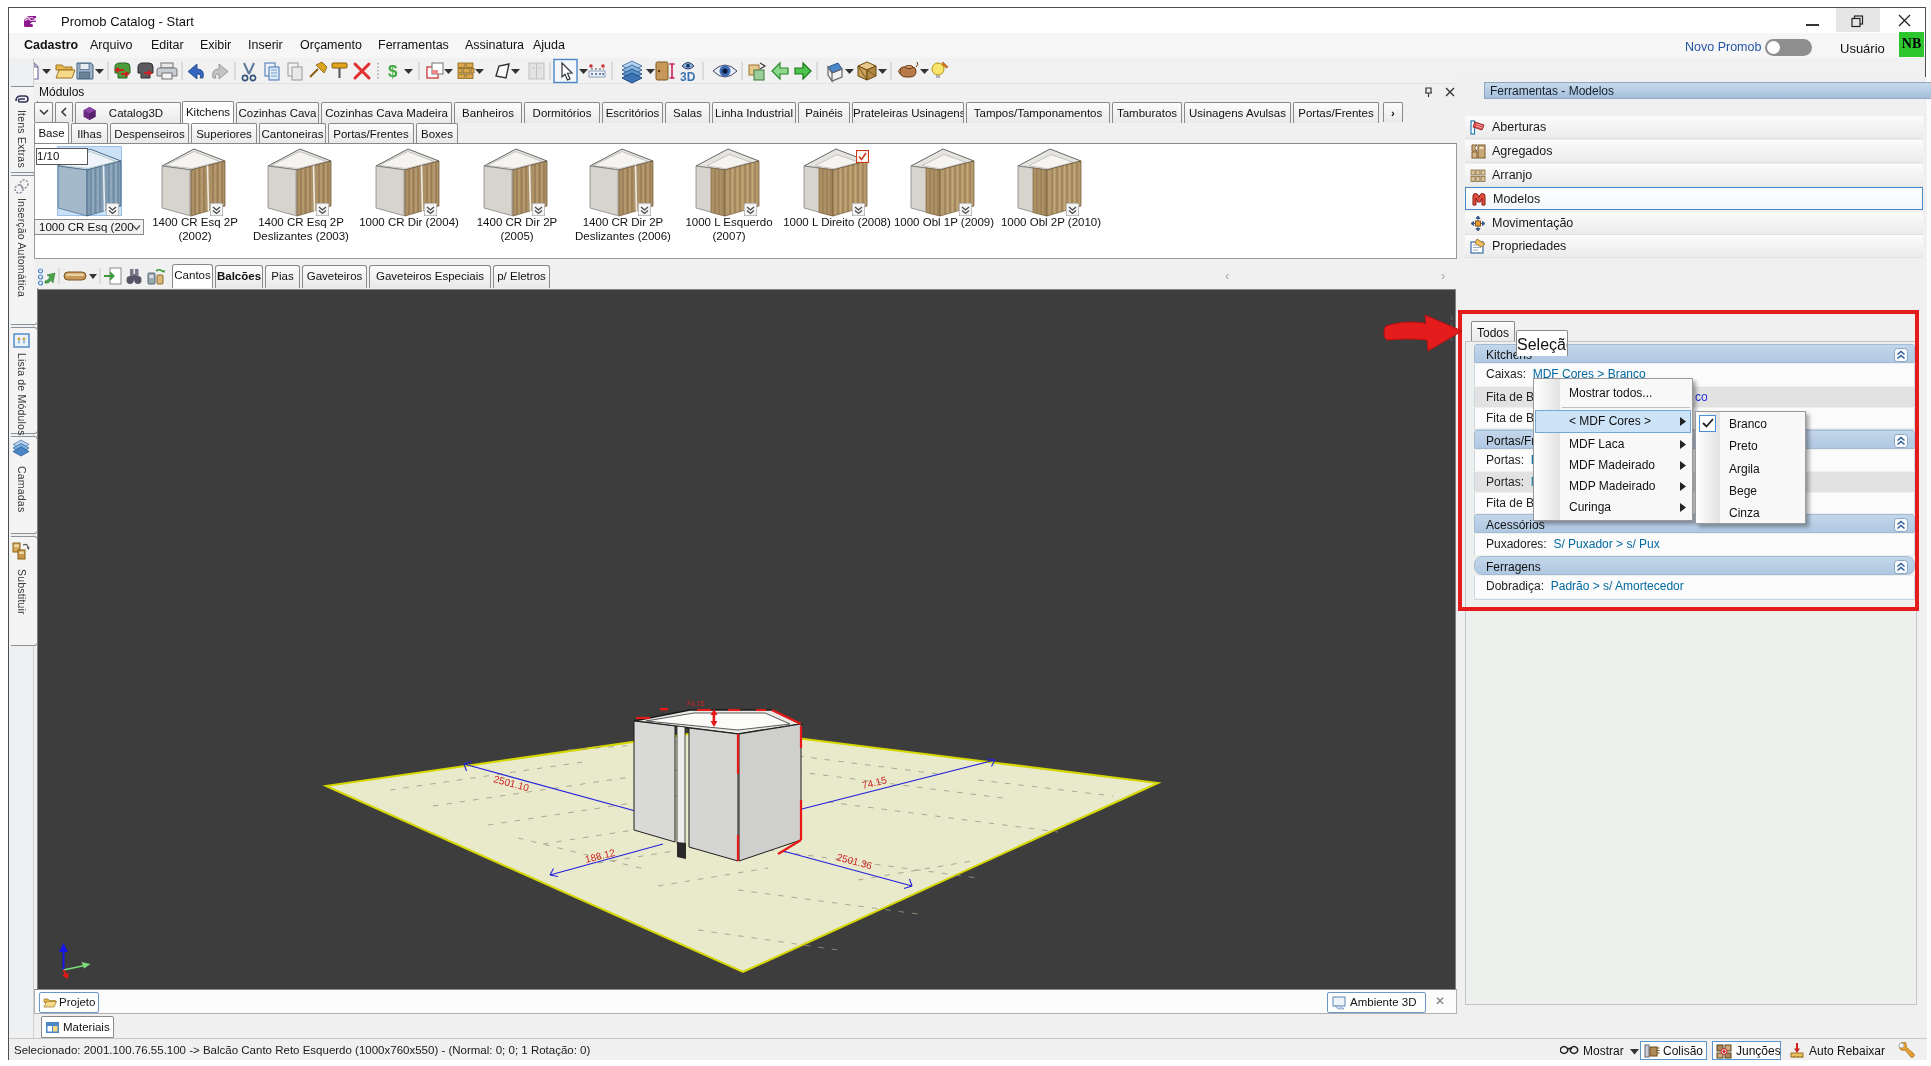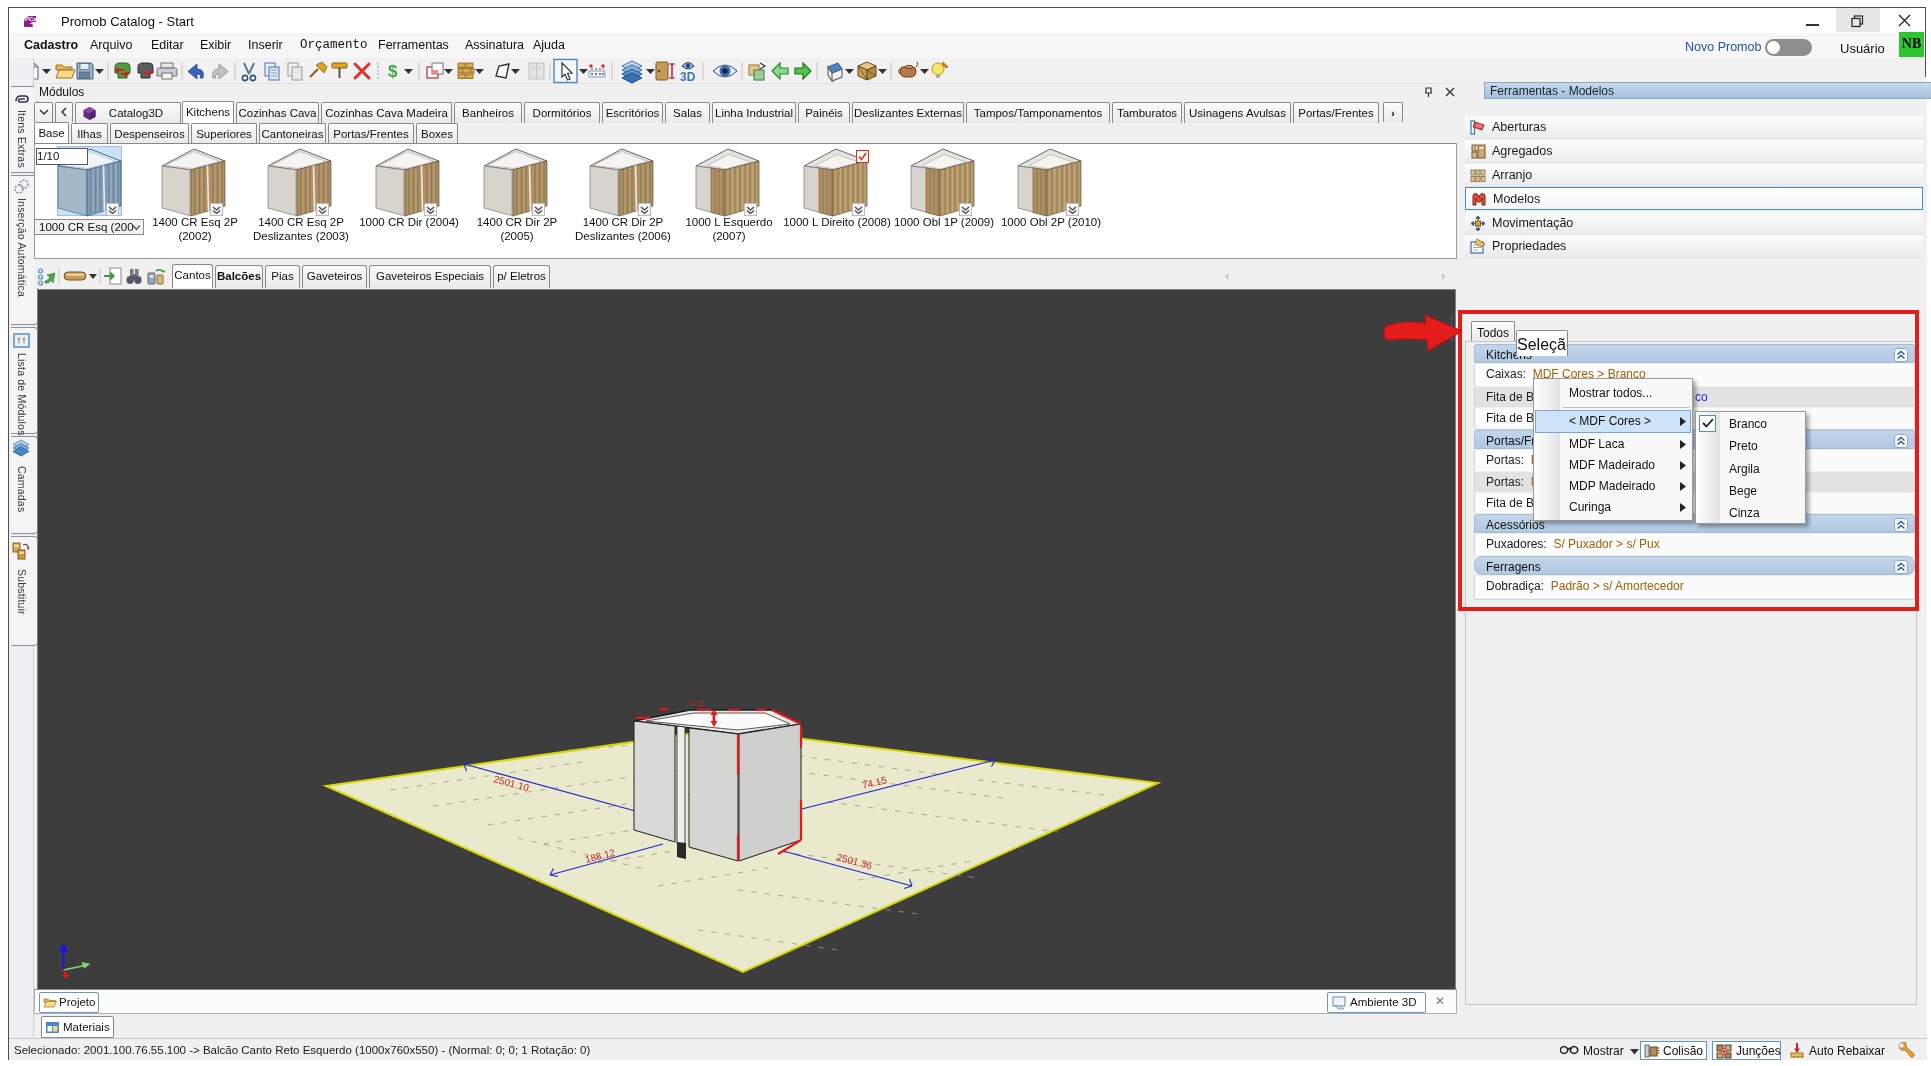--- a/index.html
+++ b/index.html
@@ -8,21 +8,21 @@
 .abs{position:absolute;}
 #win{position:absolute;left:8px;top:7px;width:1918px;height:1053px;border:1px solid #4e4e4e;background:#f0f0f0;}
 #titlebar{position:absolute;left:0;top:0;width:100%;height:25px;background:#ffffff;}
 #menurow{position:absolute;left:0;top:25px;width:100%;height:25px;background:#f6f6f6;}
 .mi{position:absolute;top:5px;font-size:12.5px;color:#111;}
 #toolbar{position:absolute;left:0;top:50px;width:100%;height:26px;background:#f1f1f1;border-bottom:1px solid #e3e3e3;}
 .tab{position:absolute;height:21px;border:1px solid #898989;border-bottom:none;border-radius:2px 2px 0 0;background:linear-gradient(#fcfcfc,#eae9e8);font-size:11.5px;color:#111;text-align:center;padding-top:4px;white-space:nowrap;overflow:hidden;}
 .tab.act{background:#fff;height:22px;z-index:3;}
 .vtab{position:absolute;left:2px;width:27px;border:1px solid #8c9097;border-left:none;border-radius:0 4px 4px 0;background:#f4f4f4;}
 .vtxt{position:absolute;left:7px;writing-mode:vertical-lr;font-size:10.5px;color:#3a3a3a;letter-spacing:0.2px;}
-.lnk{color:#a16207;text-align:center;}
+.lnk{color:#0369a1;text-align:center;}
 .sech{position:absolute;left:1465px;width:441px;background:linear-gradient(#c3d6ea,#b0c8e2);border:1px solid #a3bcd6;border-radius:3px 3px 0 0;font-size:12px;color:#111;padding:3px 0 0 11px;height:19px;}
 .srow{position:absolute;left:1465px;width:441px;height:21px;font-size:12px;color:#222;padding:3px 0 0 11px;border-left:1px solid #c9d6e4;border-right:1px solid #c9d6e4;}
 </style>
 </head>
 <body>
 <div id="win">
 
 <div id="titlebar">
  <svg class="abs" style="left:13px;top:4px" width="18" height="18" viewBox="0 0 18 18">
   <path d="M2 10 Q2 4 8 4 L14 4 L14 10 Q10 9 8 12 Q6 15 2 14 Z" fill="#8d1b8d"></path>
@@ -40,21 +40,21 @@
   <path d="M1 1 L12 12 M12 1 L1 12" stroke="#222" stroke-width="1.3"></path>
  </svg>
 </div>
 
 <div id="menurow">
  <div class="mi" style="left:15px;font-weight:bold;">Cadastro</div>
  <div class="mi" style="left:81px;">Arquivo</div>
  <div class="mi" style="left:142px;">Editar</div>
  <div class="mi" style="left:191px;">Exibir</div>
  <div class="mi" style="left:239px;">Inserir</div>
- <div class="mi" style="left:291px;font-family:Liberation Mono, monospace;">Orçamento</div>
+ <div class="mi" style="left:291px;">Orçamento</div>
  <div class="mi" style="left:369px;">Ferramentas</div>
  <div class="mi" style="left:456px;">Assinatura</div>
  <div class="mi" style="left:524px;">Ajuda</div>
  <div class="mi" style="left:1676px;top:7px;color:#2456a5;font-size:12.5px;">Novo Promob</div>
  <div class="abs" style="left:1756px;top:6px;width:47px;height:17px;background:#8e8e8e;border-radius:9px;"></div>
  <div class="abs" style="left:1758px;top:8px;width:13px;height:13px;background:#fff;border-radius:50%;"></div>
  <div class="mi" style="left:1831px;top:8px;font-size:13px;">Usuário</div>
  <div class="abs" style="left:1890px;top:-1px;width:25px;height:25px;background:#2ec62e;color:#000;font-family:'Liberation Serif',serif;font-weight:bold;font-size:14px;text-align:center;padding-top:4px;">NB</div>
 </div>
 
@@ -303,21 +303,21 @@
       </svg><span style="margin-left:16px">Catalog3D</span></div>
 <div class="tab act" style="left:173px;top:93px;width:52px;height:22px;">Kitchens</div>
 <div class="tab" style="left:227px;top:94px;width:83px;">Cozinhas Cava</div>
 <div class="tab" style="left:312px;top:94px;width:131px;">Cozinhas Cava Madeira</div>
 <div class="tab" style="left:445px;top:94px;width:68px;">Banheiros</div>
 <div class="tab" style="left:515px;top:94px;width:76px;">Dormitórios</div>
 <div class="tab" style="left:593px;top:94px;width:61px;">Escritórios</div>
 <div class="tab" style="left:656px;top:94px;width:45px;">Salas</div>
 <div class="tab" style="left:703px;top:94px;width:84px;">Linha Industrial</div>
 <div class="tab" style="left:789px;top:94px;width:52px;">Painéis</div>
-<div class="tab" style="left:843px;top:94px;width:112px;">Deslizantes Externas</div>
+<div class="tab" style="left:843px;top:94px;width:112px;">Prateleiras Usinagens</div>
 <div class="tab" style="left:957px;top:94px;width:144px;">Tampos/Tamponamentos</div>
 <div class="tab" style="left:1103px;top:94px;width:70px;">Tamburatos</div>
 <div class="tab" style="left:1175px;top:94px;width:107px;">Usinagens Avulsas</div>
 <div class="tab" style="left:1284px;top:94px;width:86px;">Portas/Frentes</div>
 <div class="tab" style="left:1374px;top:94px;width:20px;height:20px;font-weight:bold;">›</div>
 <div class="tab act" style="left:25px;top:114px;width:35px;height:21px;">Base</div>
 <div class="tab" style="left:62px;top:115px;width:37px;height:20px;">Ilhas</div>
 <div class="tab" style="left:101px;top:115px;width:79px;height:20px;">Despenseiros</div>
 <div class="tab" style="left:182px;top:115px;width:66px;height:20px;">Superiores</div>
 <div class="tab" style="left:250px;top:115px;width:67px;height:20px;">Cantoneiras</div>

